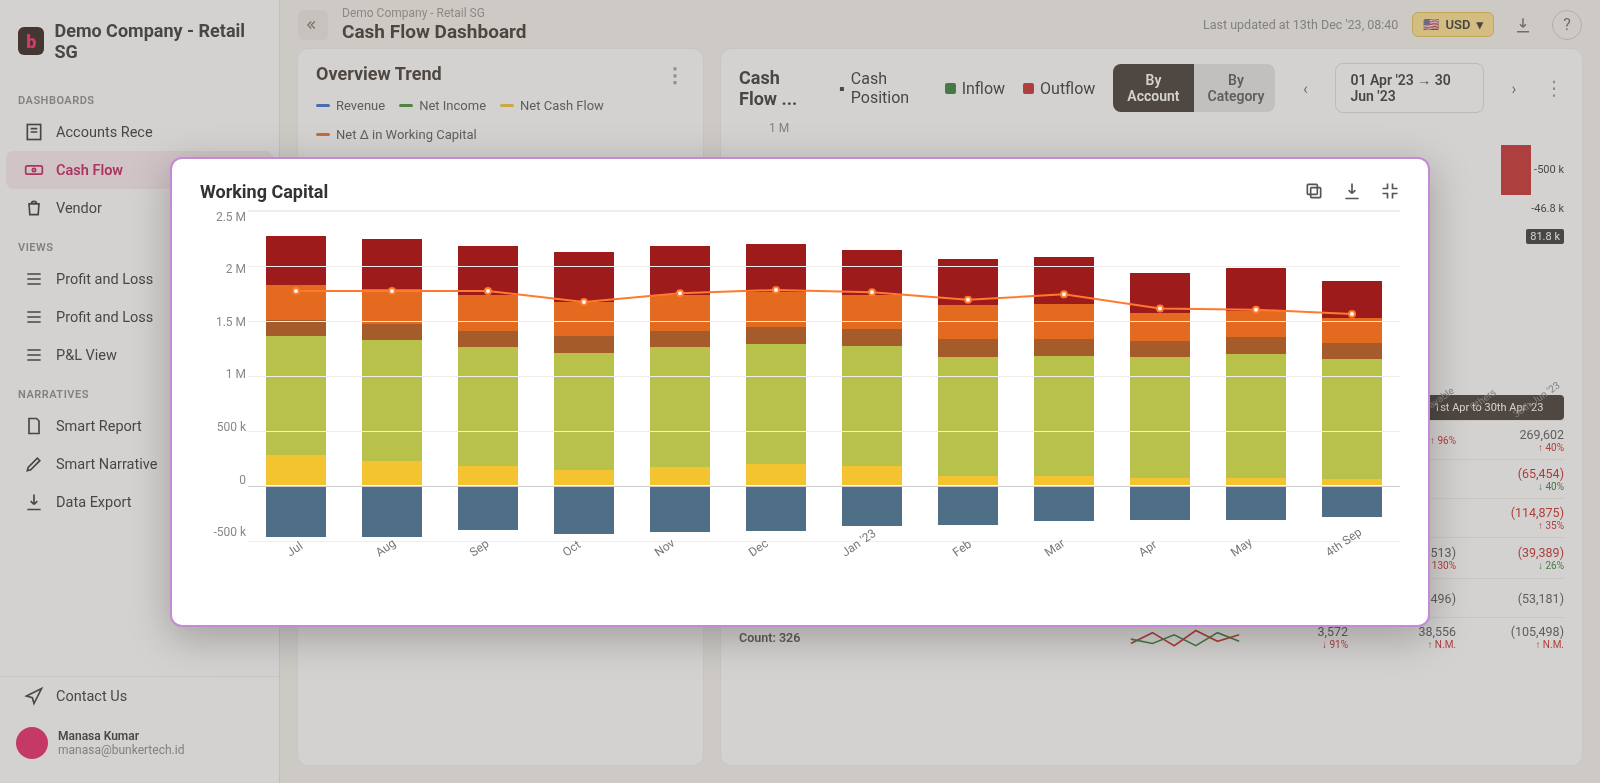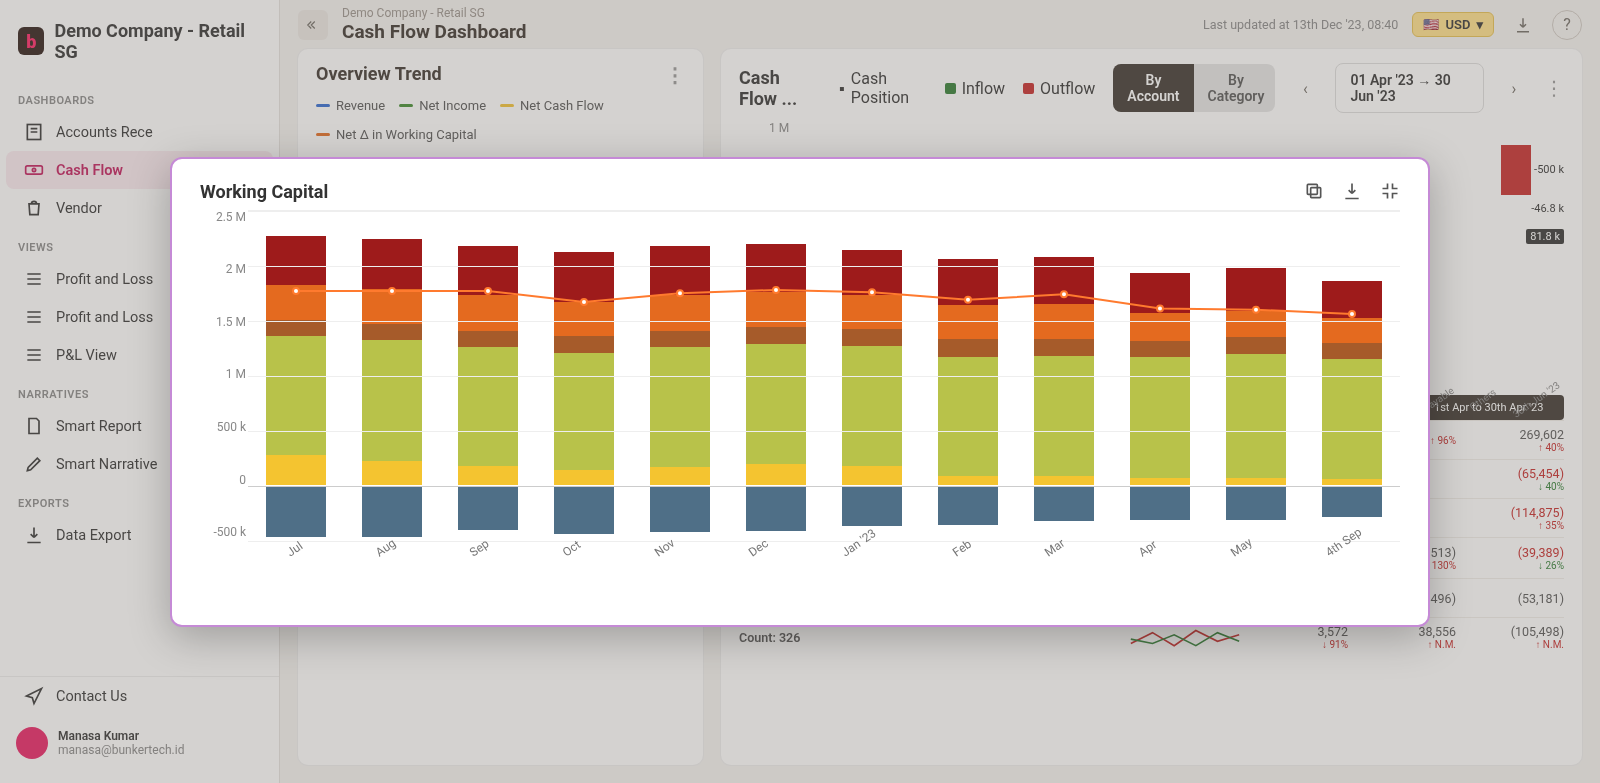--- a/index.html
+++ b/index.html
@@ -129,21 +129,20 @@
         </svg>
         <span>Smart Report</span>
       </div>
     <div class="navitem">
         <svg viewBox="0 0 24 24" fill="none" stroke="currentColor" stroke-width="2">
           <path d="M4 20l4-1 11-11-3-3L5 16z"></path>
         </svg>
         <span>Smart Narrative</span>
       </div>
 
-    <div class="section-label">EXPORTS</div>
     <div class="navitem">
         <svg viewBox="0 0 24 24" fill="none" stroke="currentColor" stroke-width="2">
           <path d="M12 3v12m0 0l-4-4m4 4l4-4M4 21h16"></path>
         </svg>
         <span>Data Export</span>
       </div>
 
     <div class="sidebar-footer">
       <div class="navitem">
           <svg viewBox="0 0 24 24" fill="none" stroke="currentColor" stroke-width="2">

